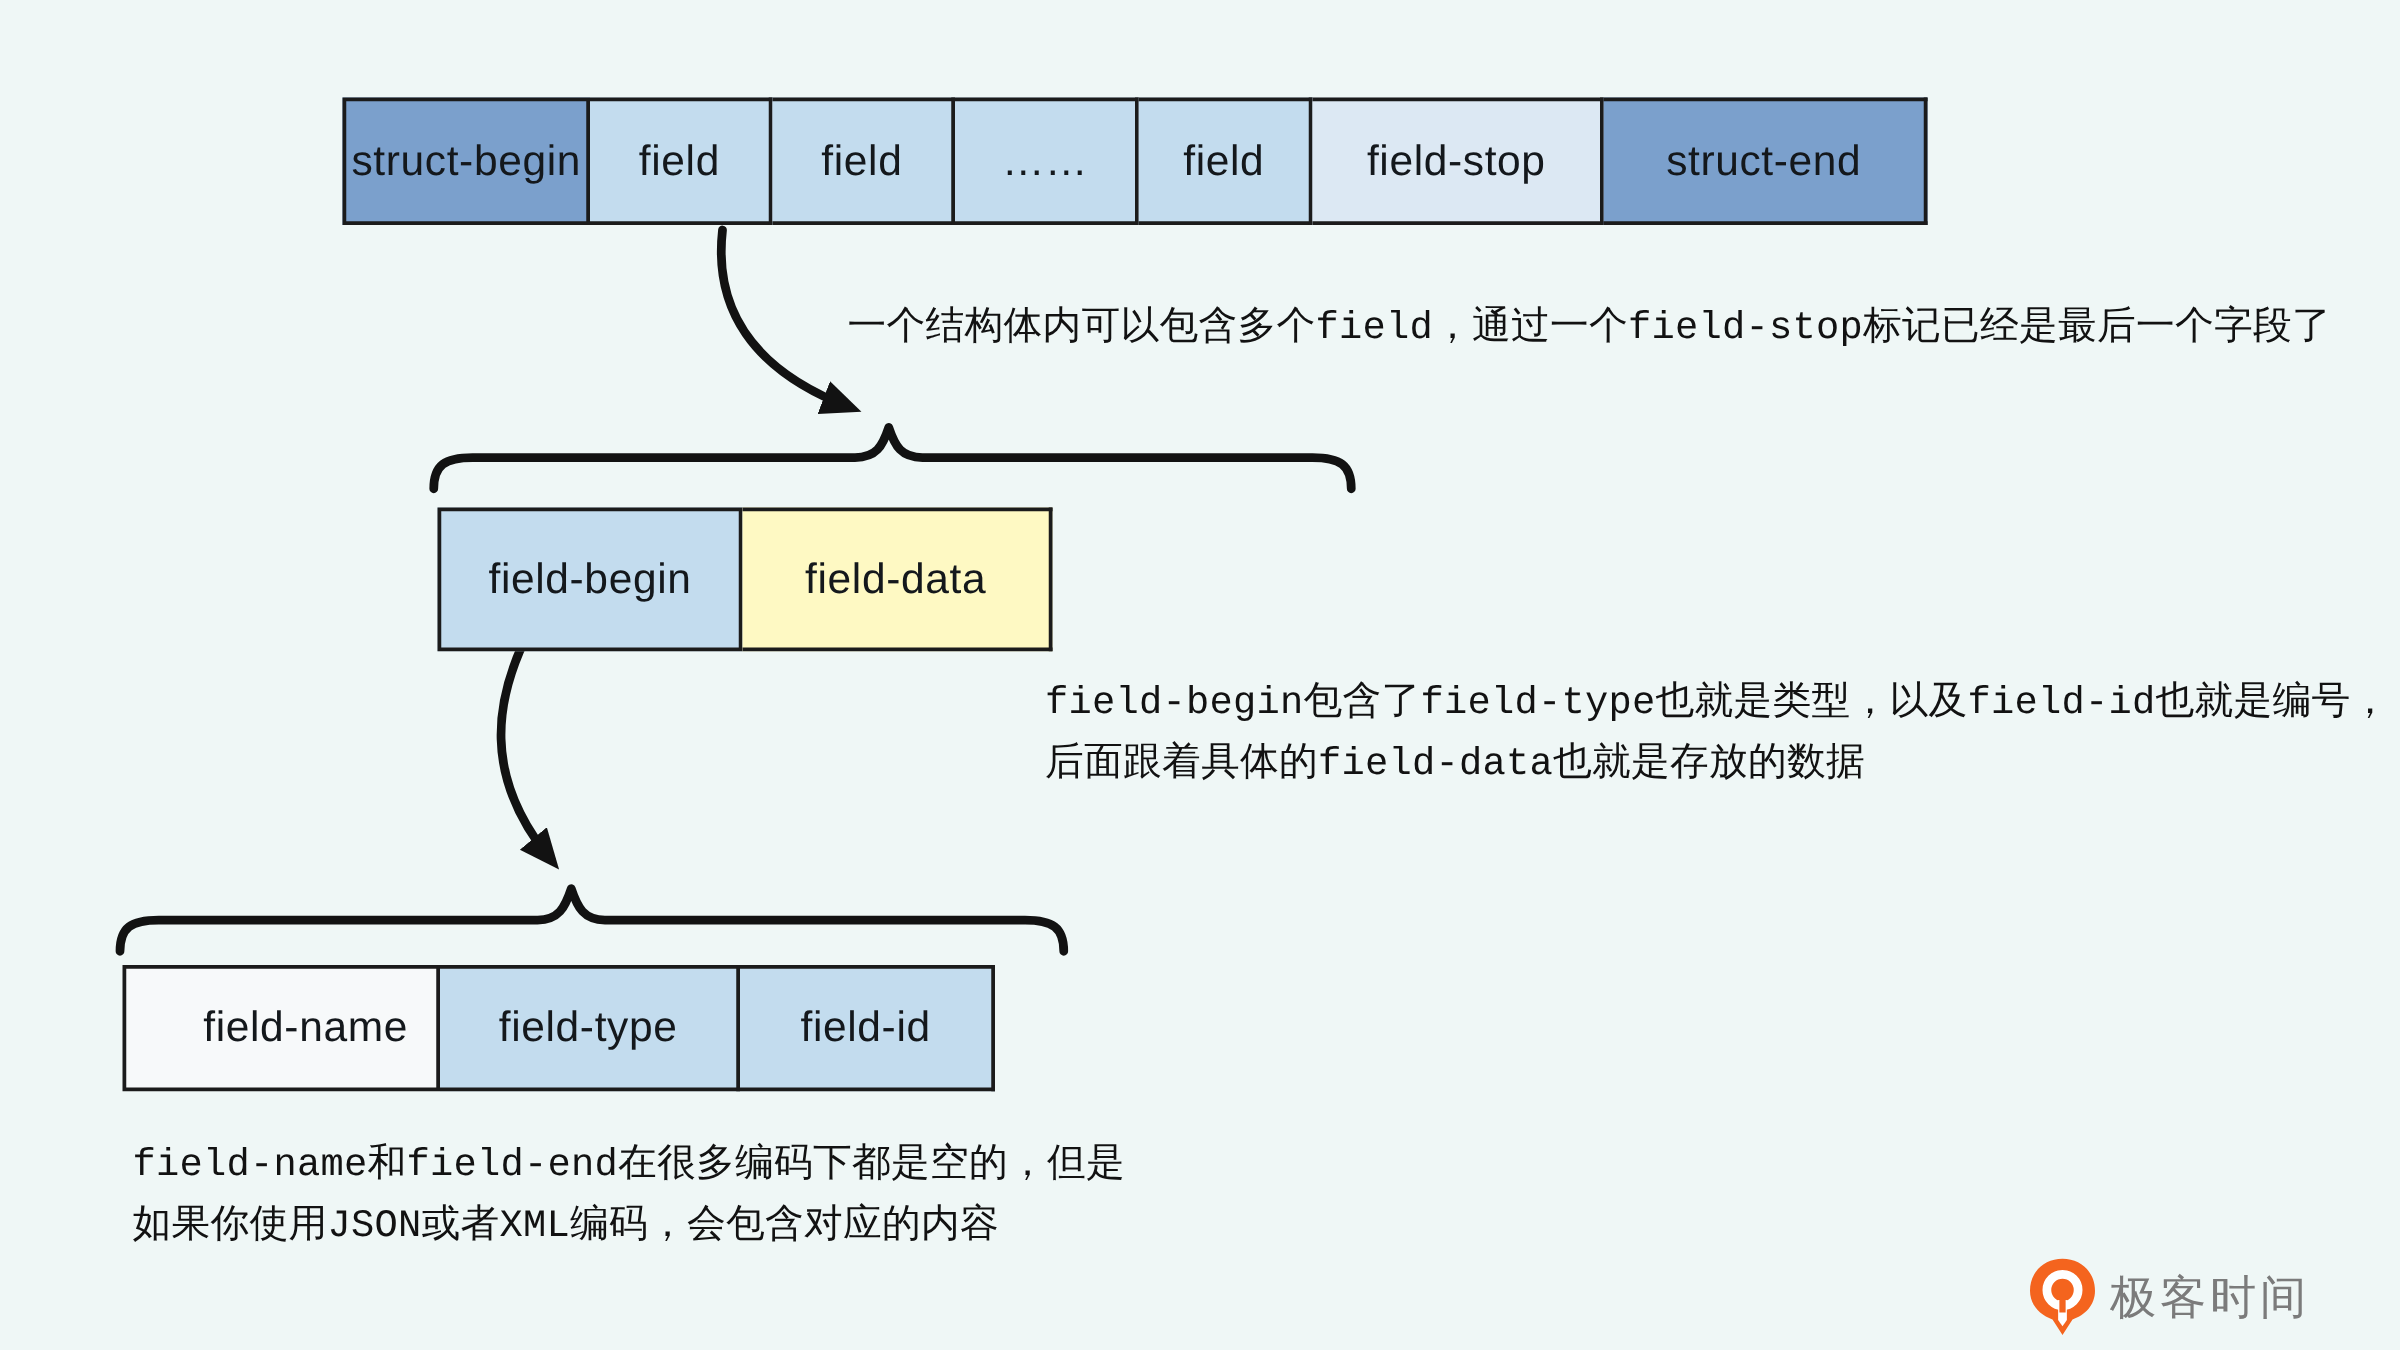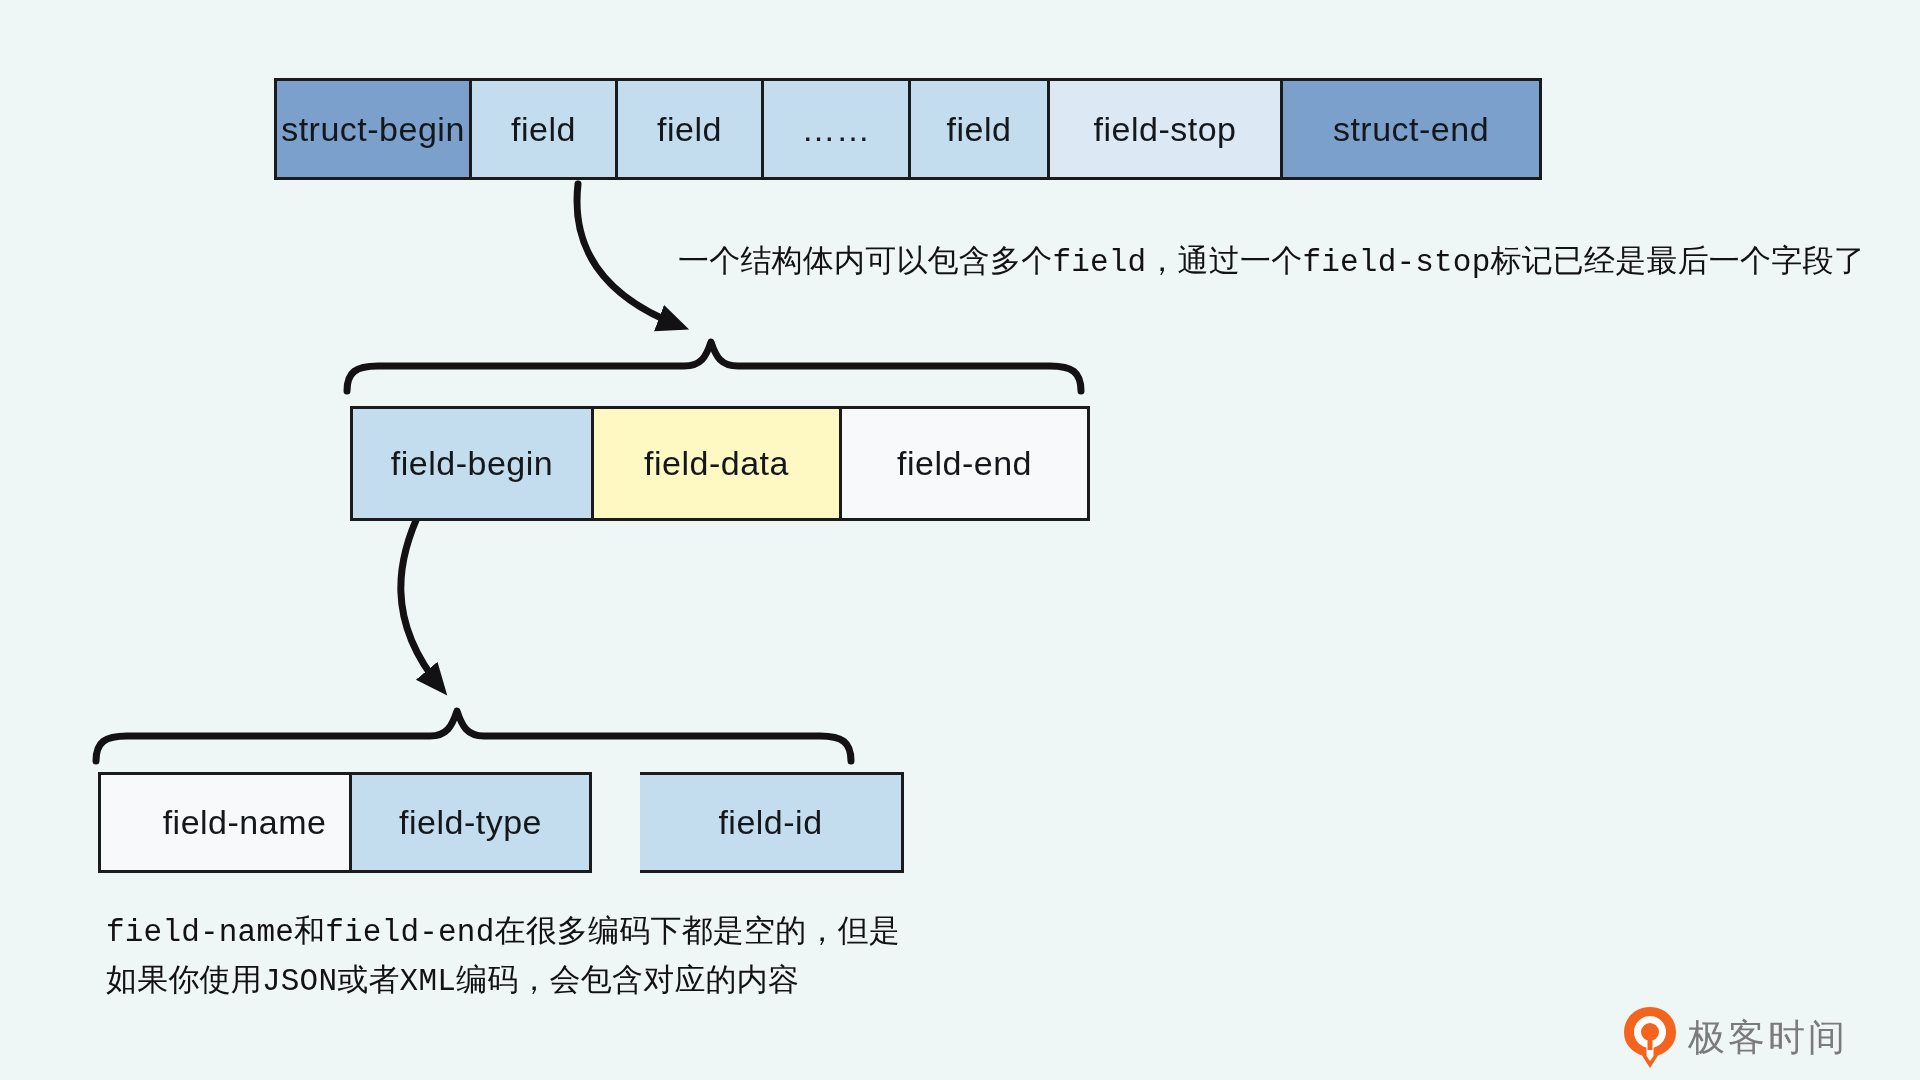--- a/index.html
+++ b/index.html
@@ -77,31 +77,34 @@
     <div class="cell" style="width: 146px; background-color: rgb(195, 220, 238);">field</div>
     <div class="cell" style="width: 147px; background-color: rgb(195, 220, 238);">……</div>
     <div class="cell" style="width: 139px; background-color: rgb(195, 220, 238);">field</div>
     <div class="cell" style="width: 233px; background-color: rgb(220, 232, 243);">field-stop</div>
     <div class="cell" style="width: 259px; background-color: rgb(123, 160, 204);">struct-end</div>
   </div>
 
   <div class="box-row" id="row2">
     <div class="cell" style="width: 244px; background-color: rgb(195, 220, 238);">field-begin</div>
     <div class="cell" style="width: 248px; background-color: #fef9c3;">field-data</div>
-    <div class="cell" style="width: 248px; background-color: rgb(247, 249, 250);">field-end</div>
   </div>
 
   <div class="box-row" id="row3">
     <div class="cell" style="width: 254px; background-color: rgb(247, 249, 250); padding-left: 39px;">field-name</div>
     <div class="cell" style="width: 240px; background-color: rgb(195, 220, 238);">field-type</div>
-    <div class="cell" style="width: 264px; background-color: rgb(195, 220, 238); margin-left: 48px;">field-id</div>
+    <div class="cell" style="width: 204px; background-color: rgb(195, 220, 238);">field-id</div>
   </div>
 
   <div class="note" id="note-struct">一个结构体内可以包含多个field，通过一个field-stop标记已经是最后一个字段了</div>
 
+  <div class="note" id="note-field">
+    <div>field-begin包含了field-type也就是类型，以及field-id也就是编号，</div>
+    <div>后面跟着具体的field-data也就是存放的数据</div>
+  </div>
 
   <div class="note" id="note-name">
     <div>field-name和field-end在很多编码下都是空的，但是</div>
     <div>如果你使用JSON或者XML编码，会包含对应的内容</div>
   </div>
 
   <div id="logo">
     <svg width="56" height="64" viewBox="0 0 56 64">
       <path fill="#f4641e" d="M28,1 C43,1 54,12 54,26.5 C54,38 46,46 36,49.5 L28,62 L20,49.5 C10,46 2,38 2,26.5 C2,12 13,1 28,1 Z"></path>
       <circle cx="28" cy="26" r="12.5" fill="none" stroke="#ffffff" stroke-width="7"></circle>

